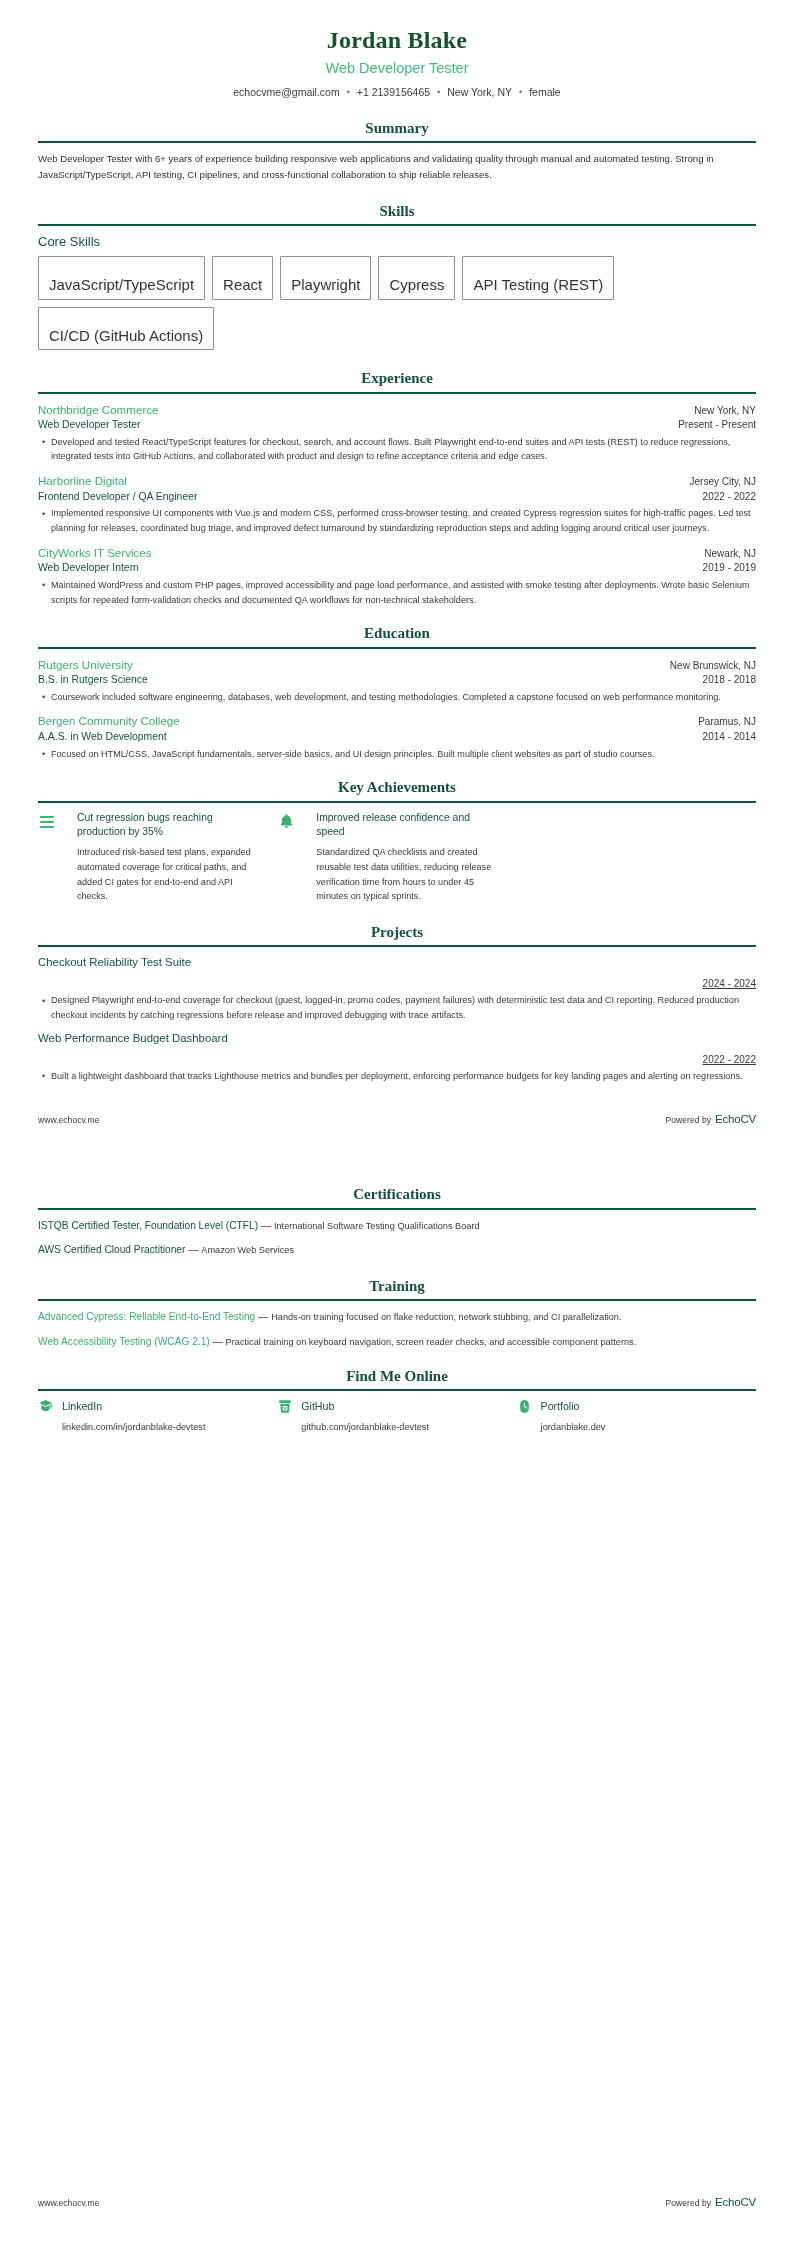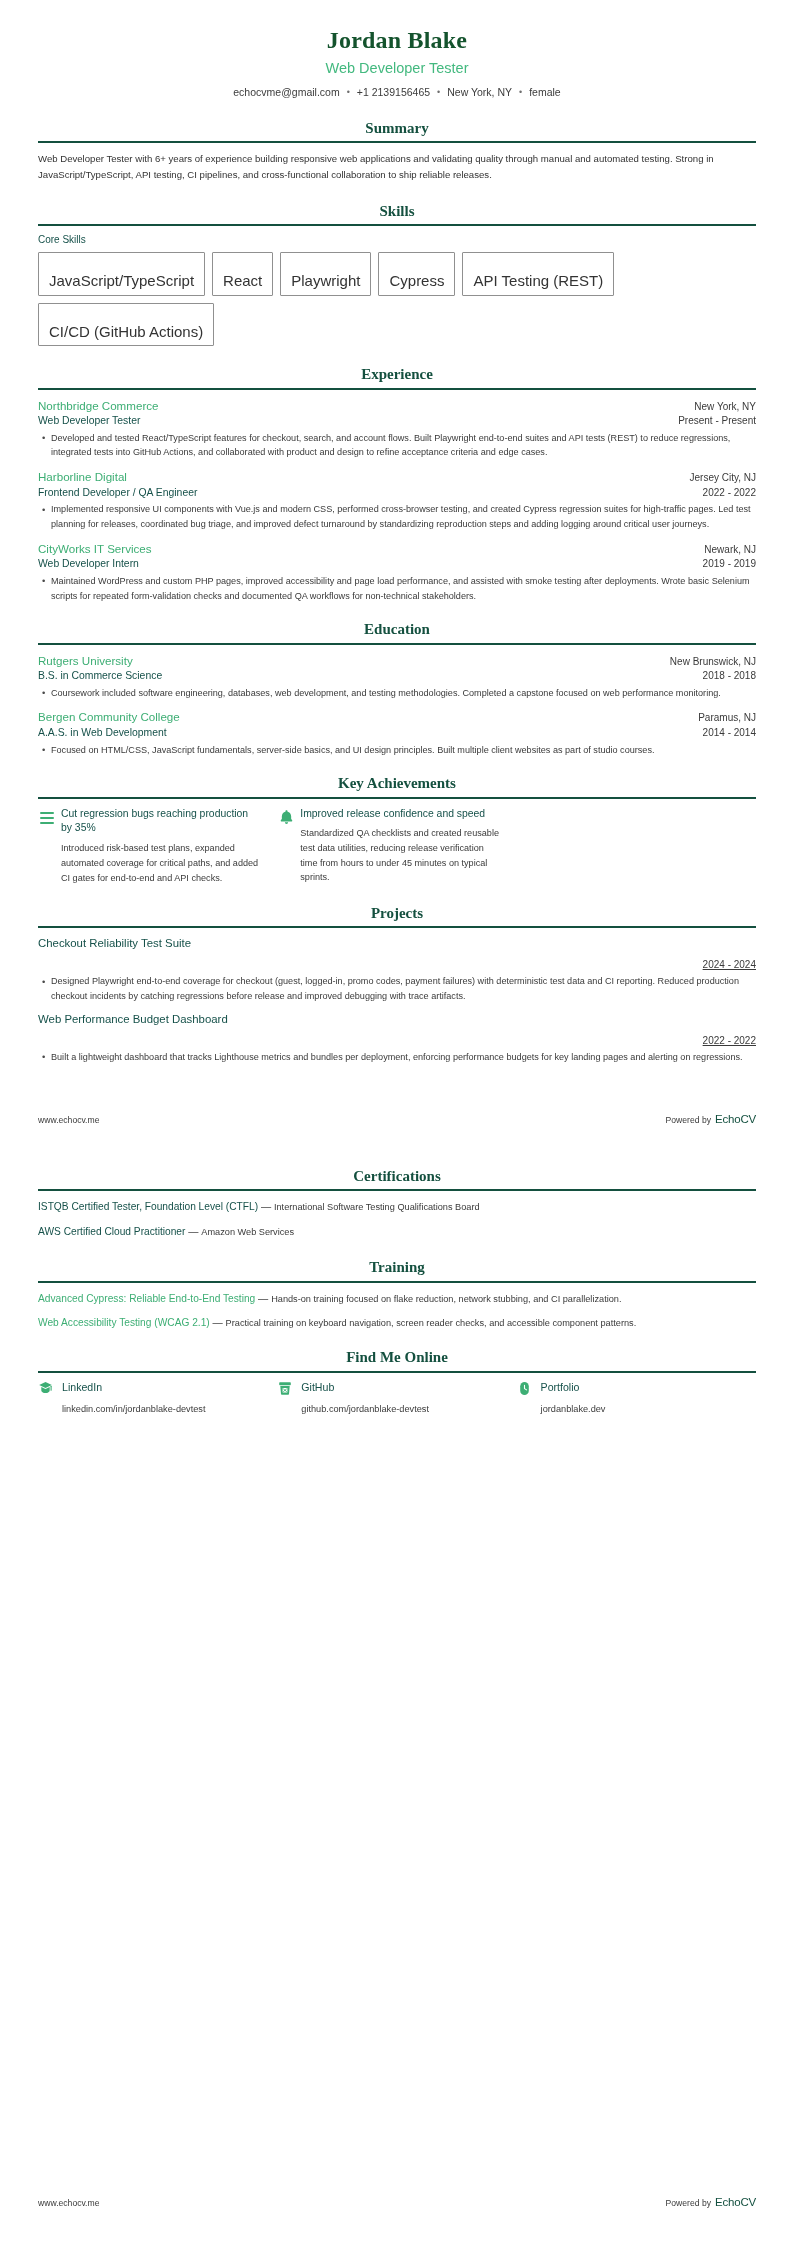--- a/index.html
+++ b/index.html
@@ -73,21 +73,21 @@
 
   
   .summary-text {
     font-size: 9.6px;
     line-height: 1.65;
     color: #333333;
   }
 
   
   .skills-group-label {
-    font-size: 10px;
+    font-size: 13px;
     color: #16514a;
     margin-bottom: 7px;
   }
   .skill-tags { display: flex; flex-wrap: wrap; gap: 7px; }
   .skill-tag {
     border: 1px solid #909090;
     border-radius: 1px;
     padding: 20px 10px 5px 10px;
     font-size: 15px;
     color: #333333;
@@ -148,21 +148,21 @@
   }
 
   
   .ach-grid {
     display: flex;
     gap: 0;
   }
   .ach-item {
     width: 33.33%;
     display: flex;
-    gap: 5px;
+    gap: 21px;
     padding-right: 16px;
     box-sizing: border-box;
   }
   .ach-icon {
     flex: 0 0 auto;
     width: 18px;
     height: 18px;
     margin-top: 2px;
     display: flex;
     align-items: center;
@@ -342,21 +342,21 @@
     <div class="sec" style="margin-top:18px;">
       <div class="sec-title">Education</div>
       <div class="sec-rule"></div>
 
       <div class="entry">
         <div class="entry-row">
           <div class="entry-org">Rutgers University</div>
           <div class="entry-loc">New Brunswick, NJ</div>
         </div>
         <div class="entry-row">
-          <div class="entry-role">B.S. in Commerce Science</div>
+          <div class="entry-role">B.S. in Rutgers Science</div>
           <div class="entry-dates">2018 - 2018</div>
         </div>
         <ul class="bullets">
           <li>Coursework included software engineering, databases, web development, and testing methodologies. Completed a capstone focused on web performance monitoring.</li>
         </ul>
       </div>
 
       <div class="entry">
         <div class="entry-row">
           <div class="entry-org">Bergen Community College</div>

